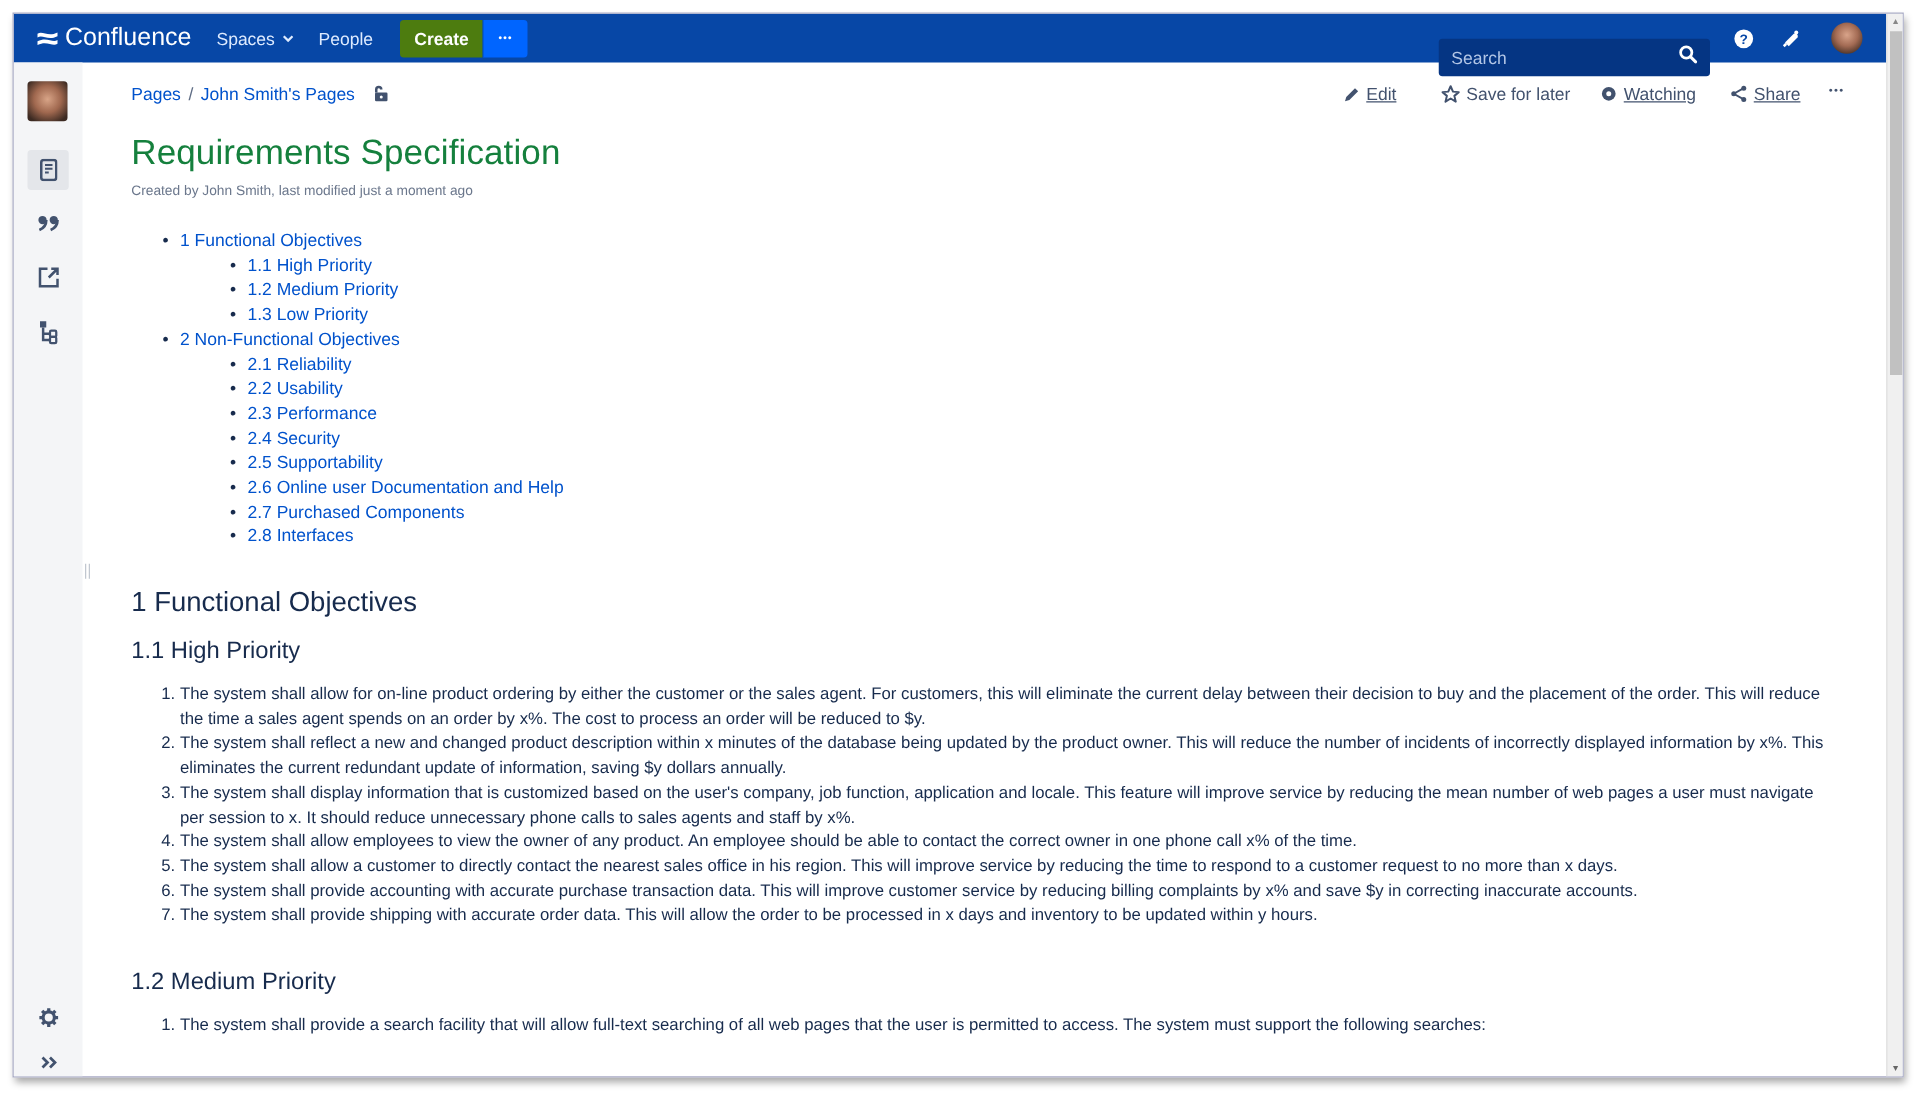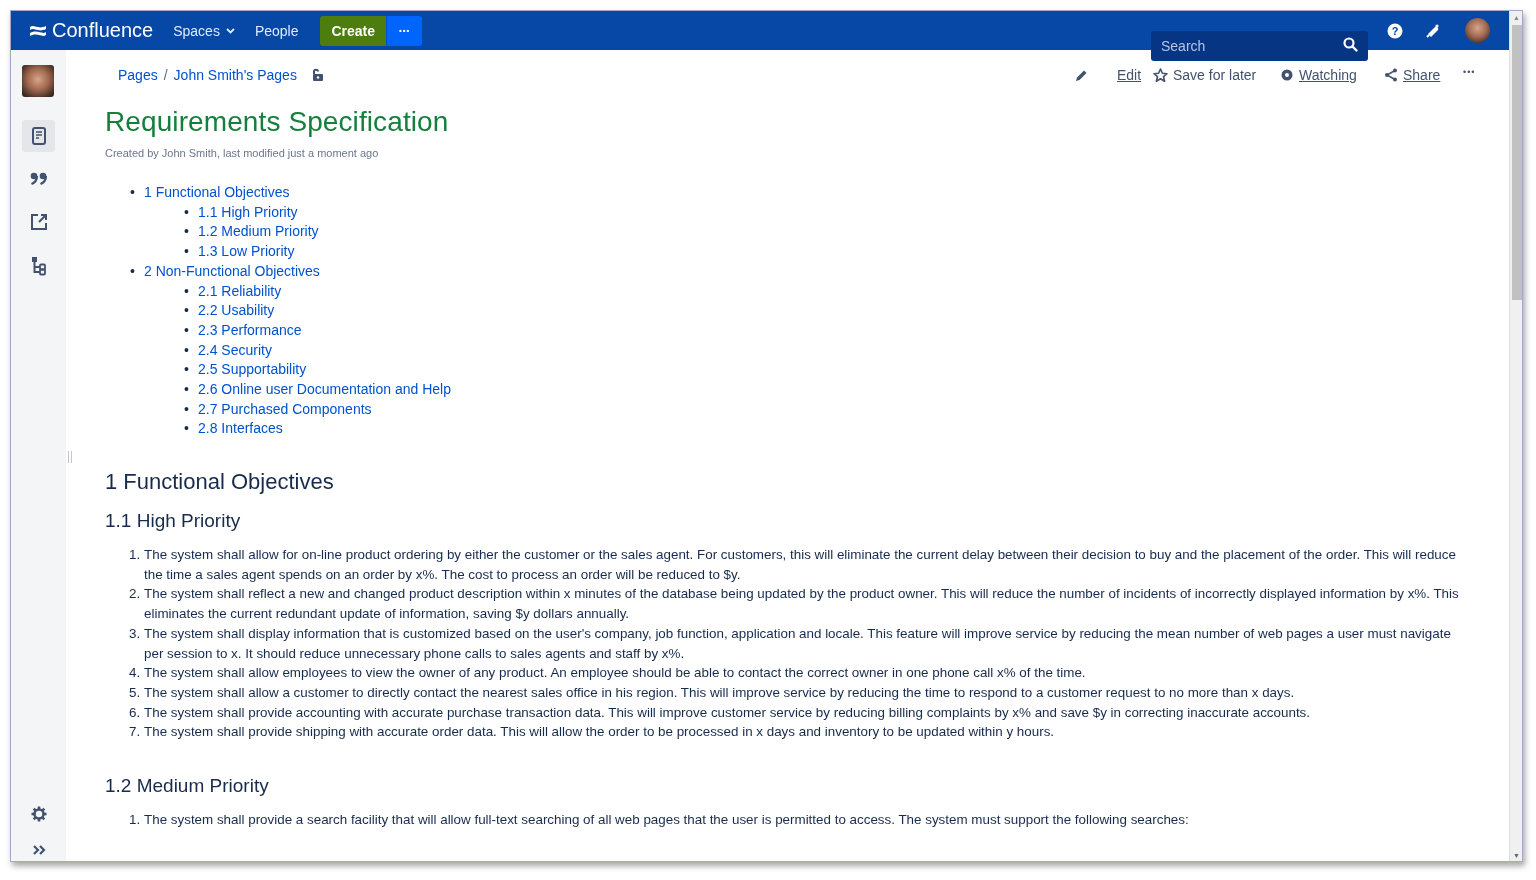--- a/index.html
+++ b/index.html
@@ -54,21 +54,21 @@
   
   .sidebar { position: absolute; left: 0; top: 39px; width: 55px; height: 813px; background: #f4f5f7; }
   .sb-avatar { position: absolute; left: 11px; top: 15px; width: 32px; height: 32px; border-radius: 3px;
     background: radial-gradient(circle at 50% 45%, #d8a487 0%, #a0684f 45%, #3c2a22 85%); cursor: pointer; }
   .sb-item { position: absolute; left: 11px; width: 33px; height: 32px; border-radius: 3px; display: flex; align-items: center; justify-content: center; cursor: pointer; }
   .sb-item.active { background: #e4e6ea; }
   .resize-handle { position: absolute; left: 57px; top: 440px; width: 4px; height: 12px; border-left: 1px solid #c1c7d0; border-right: 1px solid #c1c7d0; cursor: col-resize; }
 
   
   .main { position: absolute; left: 94px; top: 39px; width: 1400px; }
-  .breadcrumb { position: absolute; top: 17px; left: 0; display: flex; align-items: center; font-size: 14px; margin-left: 13px; }
+  .breadcrumb { position: absolute; top: 17px; left: 0; display: flex; align-items: center; font-size: 14px; }
   .breadcrumb a { color: #0052cc; text-decoration: none; cursor: pointer; }
   .breadcrumb .sep { color: #5e6c84; margin: 0 6px; }
   .breadcrumb .lock { margin-left: 14px; display: inline-flex; cursor: pointer; }
 
   .page-actions { position: absolute; top: 17px; right: 0; left: 0; }
   .pa { position: absolute; top: 0; display: flex; align-items: center; color: #42526e; font-size: 14px; cursor: pointer; }
   .pa svg { margin-right: 5px; }
   .pa .u { text-decoration: underline; }
 
   .title { position: absolute; top: 56px; left: 0; font-size: 28px; font-weight: normal; color: #15803d; letter-spacing: 0.1px; }
@@ -212,21 +212,21 @@
       <span class="lock">
         <svg width="13" height="14" viewBox="0 0 13 14">
             <path d="M3 6 V3.5 C3 1 7 1 7 3.5" stroke="#42526e" stroke-width="2" fill="none"></path>
             <rect x="2" y="6" width="10" height="7" rx="1" fill="#42526e"></rect>
             <circle cx="7" cy="9.5" r="1.2" fill="#fff"></circle>
           </svg>
       </span>
     </div>
 
     <div class="page-actions">
-      <div class="pa" style="left:970px;gap:24px;">
+      <div class="pa" style="left:970px;">
         <svg width="13" height="13" viewBox="0 0 13 13">
             <path d="M1 12 L2 8.5 L9 1.5 L11.5 4 L4.5 11 Z" fill="#42526e"></path>
           </svg>
         <span class="u">Edit</span>
       </div>
       <div class="pa" style="left:1048px;">
         <svg width="15" height="15" viewBox="0 0 15 15">
             <path d="M7.5 1 L9.4 5.3 L14 5.7 L10.5 8.7 L11.6 13.3 L7.5 10.8 L3.4 13.3 L4.5 8.7 L1 5.7 L5.6 5.3 Z" fill="none" stroke="#42526e" stroke-width="1.6" stroke-linejoin="round"></path>
           </svg>
         <span>Save for later</span>

